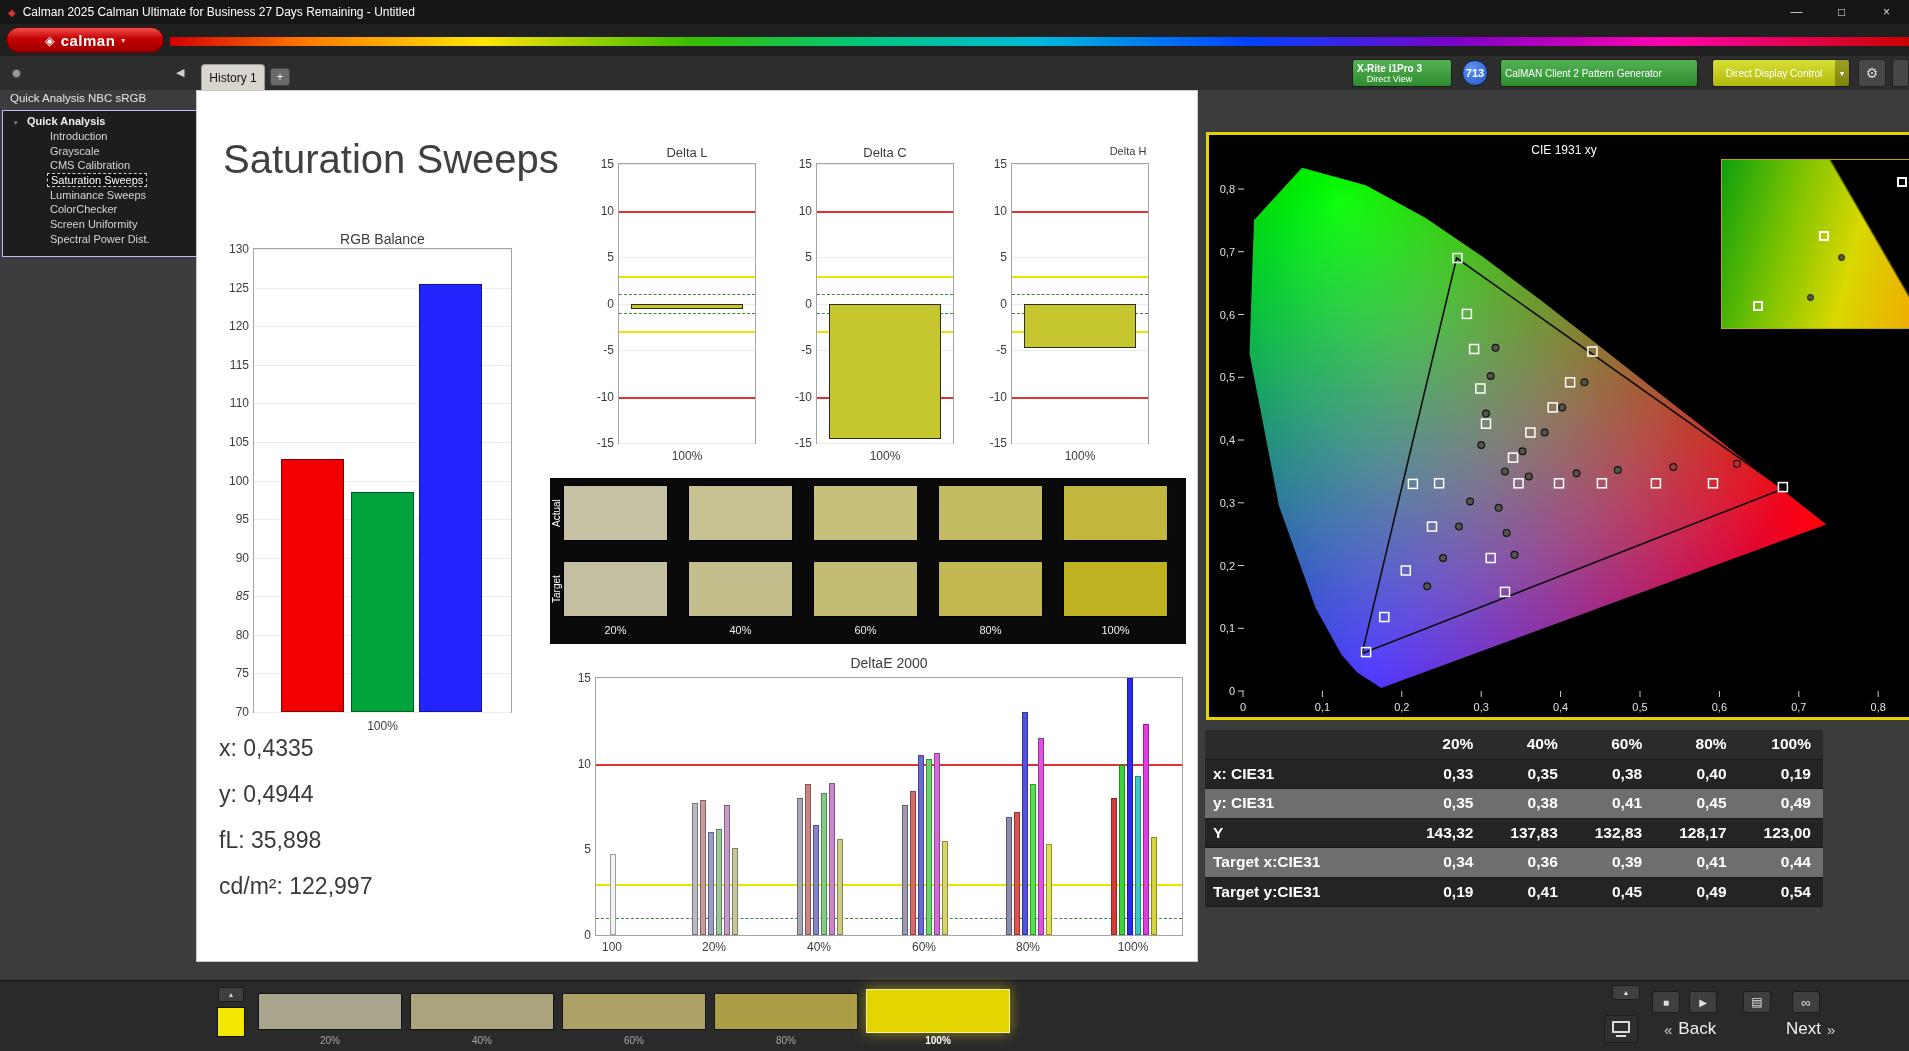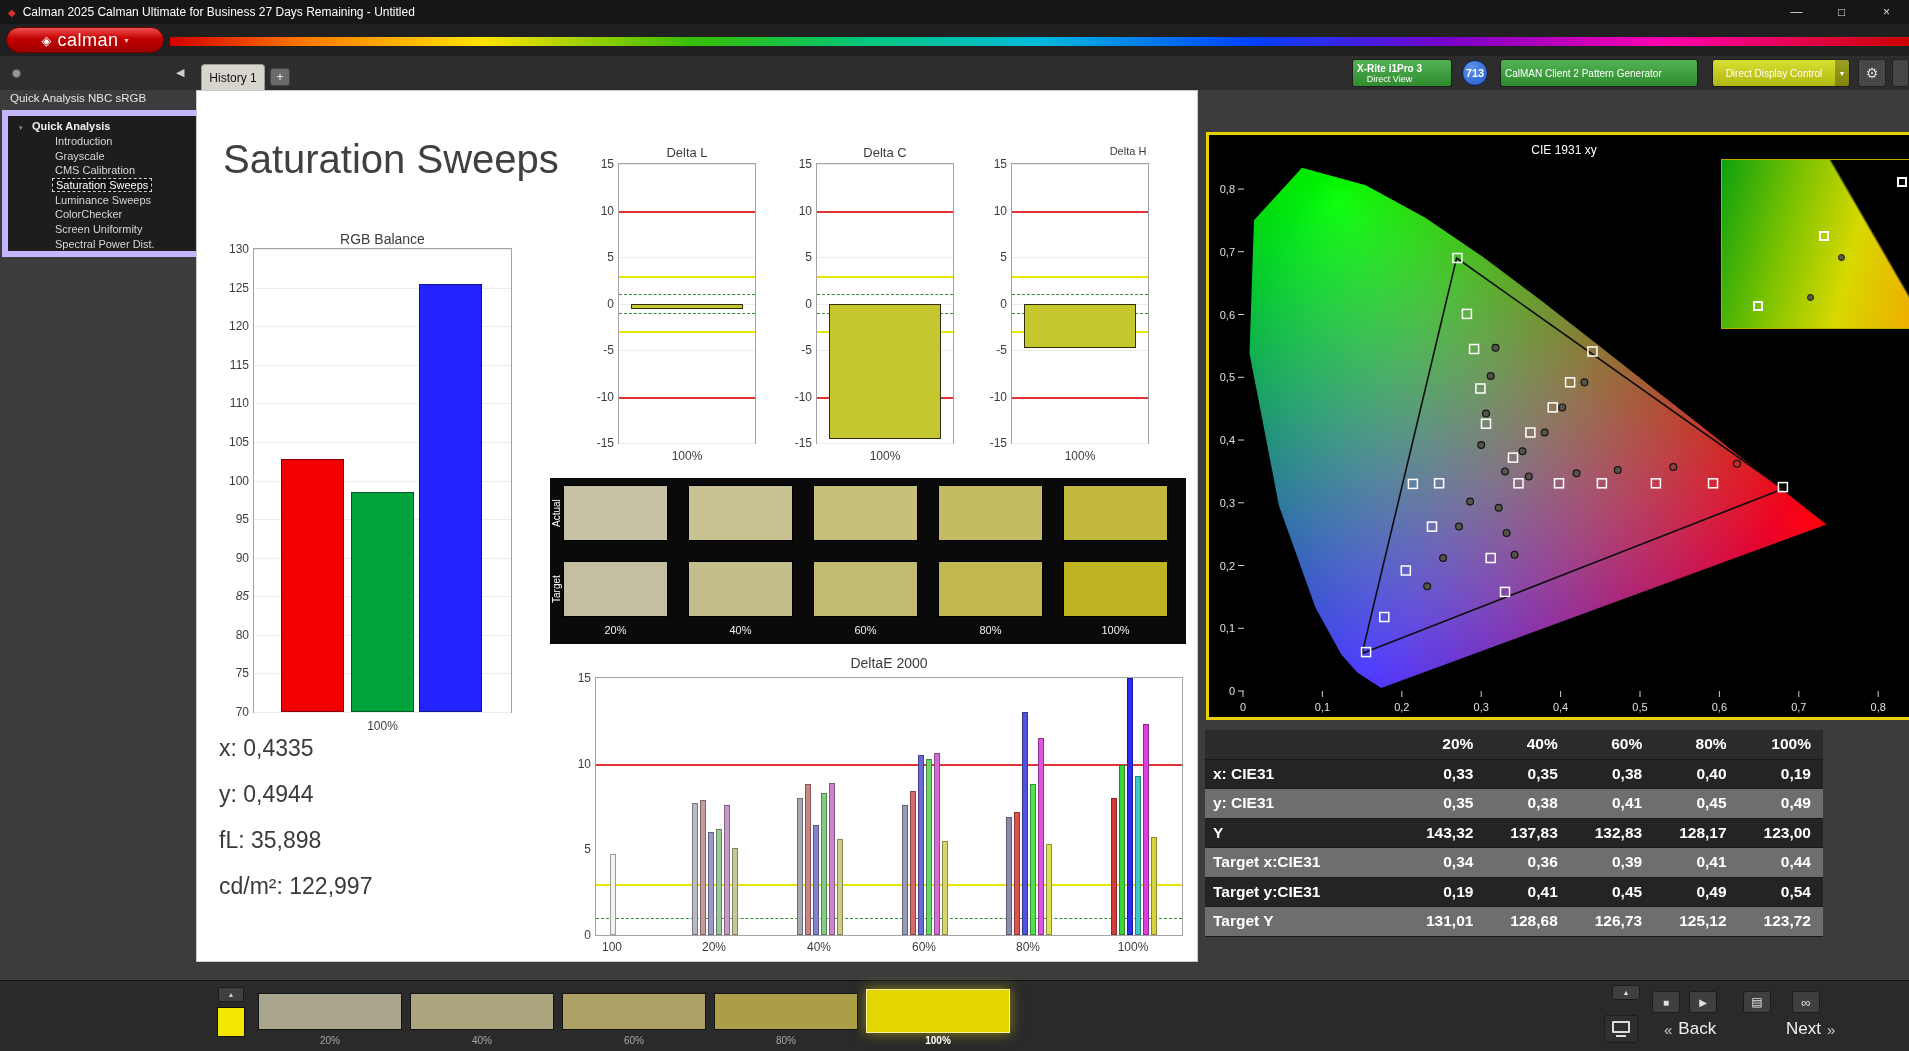--- a/index.html
+++ b/index.html
@@ -14,21 +14,21 @@
   .win-controls{position:absolute;right:0;top:0;height:24px;display:flex;}
   .win-btn{width:45px;height:24px;color:#ddd;background:transparent;border:none;font-size:12px;
     display:flex;align-items:center;justify-content:center;font-family:inherit;}
 
   
   .logo-row{position:absolute;left:0;top:24px;width:100%;height:32px;background:#202020;}
   .logo-pill{position:absolute;left:6px;top:3px;width:158px;height:26px;border-radius:13px;
     background:linear-gradient(#f05050,#c40000 45%,#9c0000);display:flex;align-items:center;
     justify-content:center;gap:6px;color:#fff;border:1px solid #6a0000;}
   .logo-mark{font-size:13px;}
-  .logo-text{font-size:18px;font-weight:normal;letter-spacing:.5px;}
+  .logo-text{font-size:15px;font-weight:bold;letter-spacing:.5px;}
   .logo-chev{font-size:8px;color:#ffc9c9;}
   .rainbow{position:absolute;left:170px;right:0;top:13px;height:9px;
     background:linear-gradient(90deg,#d40000 0%,#ff7d00 8%,#ffe400 18%,#37bd00 30%,#00c77d 40%,
       #00b9dc 50%,#0043ff 62%,#7d00c8 74%,#ff00ae 86%,#cc0000 100%);}
 
   
   .tabrow{position:absolute;left:0;top:56px;width:100%;height:34px;background:#2d2d2d;}
   .dotbtn{position:absolute;left:12px;top:13px;width:9px;height:9px;border-radius:50%;background:#9a9a9a;border:1px solid #555;}
   .collapse{position:absolute;left:176px;top:10px;color:#cfcfcf;font-size:11px;}
   .tab{position:absolute;left:201px;top:8px;width:64px;height:26px;background:#d8d5cf;
@@ -47,21 +47,21 @@
   .yellowbtn{background:linear-gradient(#d8df33,#b2b90e);}
   .badge{position:absolute;left:1462px;top:4px;width:26px;height:26px;border-radius:50%;
     background:radial-gradient(circle at 35% 30%,#5d95f1,#2356c6);color:#fff;font-size:11px;font-weight:bold;
     display:flex;align-items:center;justify-content:center;border:1px solid #12244a;}
   .sqbtn{position:absolute;top:3px;width:28px;height:28px;background:#474747;border:1px solid #222;
     border-radius:3px;color:#ddd;font-size:14px;display:flex;align-items:center;justify-content:center;}
 
   
   .sidebar-header{position:absolute;left:10px;top:92px;color:#e6e6e6;font-size:11.5px;}
   .tree{position:absolute;left:2px;top:110px;width:213px;height:147px;background:#1d1d1d;
-    border:6px solid #c4b5fd;padding-top:3px;}
+    border:1px solid #c4b5fd;padding-top:3px;}
   .tree-root{font-size:11px;font-weight:bold;color:#f0f0f0;padding-left:24px;height:15px;line-height:15px;position:relative;}
   .expander{position:absolute;left:11px;top:1px;font-size:7px;color:#8a8a8a;font-weight:normal;}
   .tree-item{font-size:11px;height:14.7px;line-height:14.5px;padding-left:44px;color:#d6d6d6;}
   .tree-item span{padding:0 3px;}
   .tree-item.selected span{border:1px dashed #cfcfcf;background:#101010;color:#fff;}
 
   
   .main{position:absolute;left:196px;top:90px;width:1002px;height:872px;background:#fff;border:1px solid #c9c9c9;}
   .page-title{position:absolute;left:26px;top:46px;font-size:40px;color:#404040;}
   .chart-title{position:absolute;font-size:14px;color:#3c3c3c;text-align:center;}
@@ -552,28 +552,20 @@
         <div class="tval">0,44</div>
       </div>
       <div class="trow row-dark">
         <div class="tlabel">Target y:CIE31</div>
         <div class="tval">0,19</div>
         <div class="tval">0,41</div>
         <div class="tval">0,45</div>
         <div class="tval">0,49</div>
         <div class="tval">0,54</div>
       </div>
-      <div class="trow row-light">
-        <div class="tlabel">Target Y</div>
-        <div class="tval">131,01</div>
-        <div class="tval">128,68</div>
-        <div class="tval">126,73</div>
-        <div class="tval">125,12</div>
-        <div class="tval">123,72</div>
-      </div>
     </div>
 
   <div class="bottombar">
     <div class="bb-eject">
       <span>▲</span>
     </div>
     <div class="bb-current" id="bb-current" style="background: rgb(243, 230, 0);"></div>
     <div id="bb-swatches">
         <div class="bb-swatch" style="left: 258px; background: rgb(170, 166, 142);"></div>
         <div class="bb-label" style="left: 258px;">20%</div>

